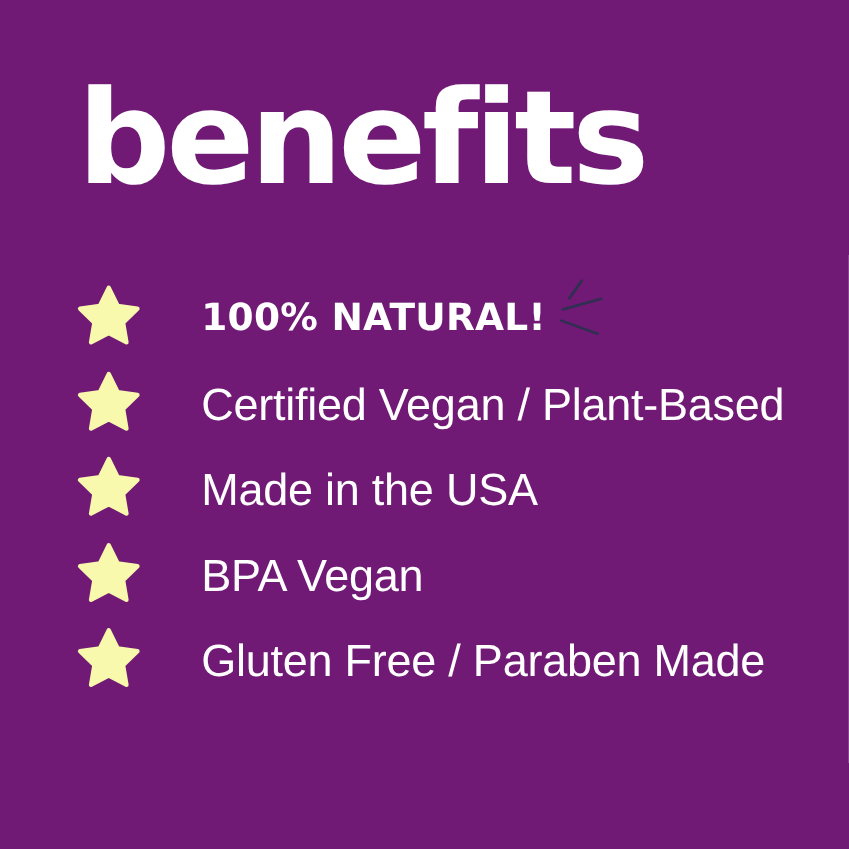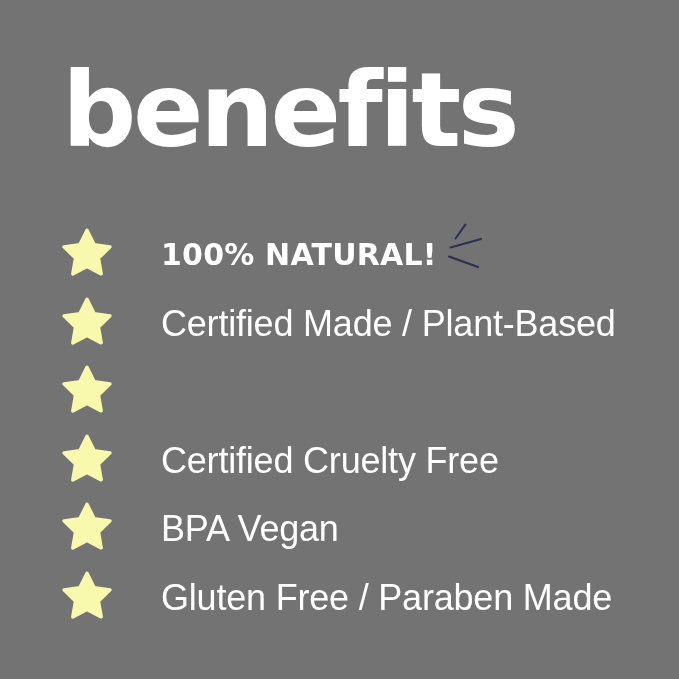--- a/index.html
+++ b/index.html
@@ -103,21 +103,21 @@
   }
   #sparkle svg {
     display: block;
     width: 62px;
     height: 58px;
   }
 </style>
 </head>
 <body>
 
-<div id="poster" style="background: #737373;">
+<div id="poster" style="background: #701a75;">
 
   <div id="title" style="color: rgb(255, 255, 255);">benefits</div>
 
   <div id="benefit-list">
       <div class="benefit-row emphasis">
     <span class="star-wrap">
       <svg viewBox="0 0 52 52" xmlns="http://www.w3.org/2000/svg">
         <path d="M26 3.2
                  L33.1 17.6
                  L49.0 19.9
@@ -140,54 +140,38 @@
                  L49.0 19.9
                  L37.5 31.1
                  L40.2 46.9
                  L26 39.4
                  L11.8 46.9
                  L14.5 31.1
                  L3.0 19.9
                  L18.9 17.6 Z" fill="#f9f9ae" stroke="#f9f9ae" stroke-width="3.4" stroke-linejoin="round" stroke-linecap="round"></path>
       </svg>
     </span>
-    <span class="benefit-label">Certified Made / Plant-Based</span>
-  </div>
-      <div class="benefit-row plain">
-    <span class="star-wrap">
-      <svg viewBox="0 0 52 52" xmlns="http://www.w3.org/2000/svg">
-        <path d="M26 3.2
-                 L33.1 17.6
-                 L49.0 19.9
-                 L37.5 31.1
-                 L40.2 46.9
-                 L26 39.4
-                 L11.8 46.9
-                 L14.5 31.1
-                 L3.0 19.9
-                 L18.9 17.6 Z" fill="#f9f9ae" stroke="#f9f9ae" stroke-width="3.4" stroke-linejoin="round" stroke-linecap="round"></path>
-      </svg>
-    </span>
-  </div>
-      <div class="benefit-row plain">
-    <span class="star-wrap">
-      <svg viewBox="0 0 52 52" xmlns="http://www.w3.org/2000/svg">
-        <path d="M26 3.2
-                 L33.1 17.6
-                 L49.0 19.9
-                 L37.5 31.1
-                 L40.2 46.9
-                 L26 39.4
-                 L11.8 46.9
-                 L14.5 31.1
-                 L3.0 19.9
-                 L18.9 17.6 Z" fill="#f9f9ae" stroke="#f9f9ae" stroke-width="3.4" stroke-linejoin="round" stroke-linecap="round"></path>
-      </svg>
-    </span>
-    <span class="benefit-label">Certified Cruelty Free</span>
+    <span class="benefit-label">Certified Vegan / Plant-Based</span>
+  </div>
+      <div class="benefit-row plain">
+    <span class="star-wrap">
+      <svg viewBox="0 0 52 52" xmlns="http://www.w3.org/2000/svg">
+        <path d="M26 3.2
+                 L33.1 17.6
+                 L49.0 19.9
+                 L37.5 31.1
+                 L40.2 46.9
+                 L26 39.4
+                 L11.8 46.9
+                 L14.5 31.1
+                 L3.0 19.9
+                 L18.9 17.6 Z" fill="#f9f9ae" stroke="#f9f9ae" stroke-width="3.4" stroke-linejoin="round" stroke-linecap="round"></path>
+      </svg>
+    </span>
+    <span class="benefit-label">Made in the USA</span>
   </div>
       <div class="benefit-row plain">
     <span class="star-wrap">
       <svg viewBox="0 0 52 52" xmlns="http://www.w3.org/2000/svg">
         <path d="M26 3.2
                  L33.1 17.6
                  L49.0 19.9
                  L37.5 31.1
                  L40.2 46.9
                  L26 39.4

